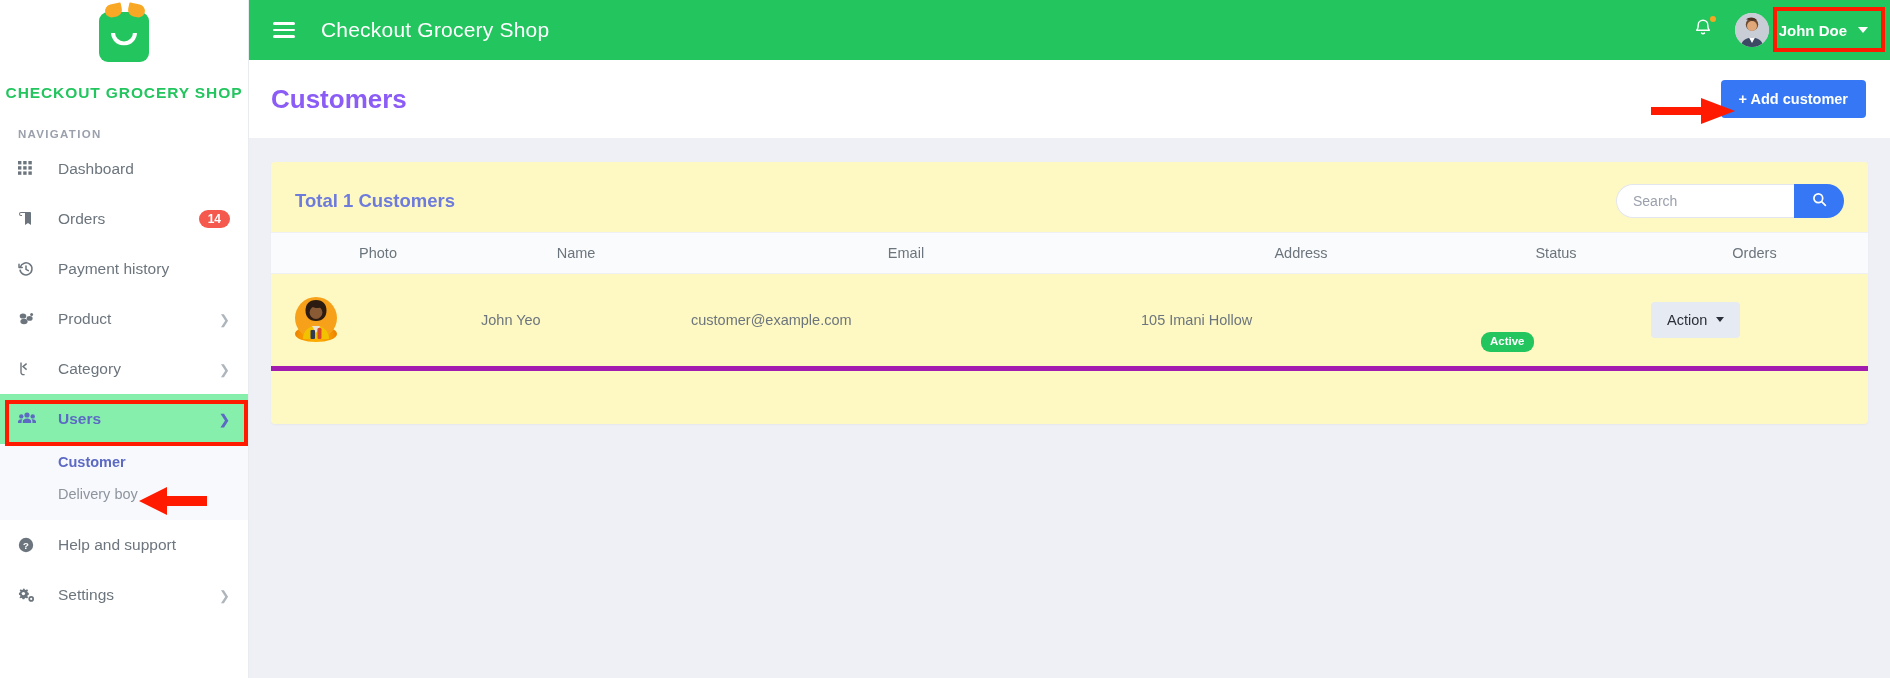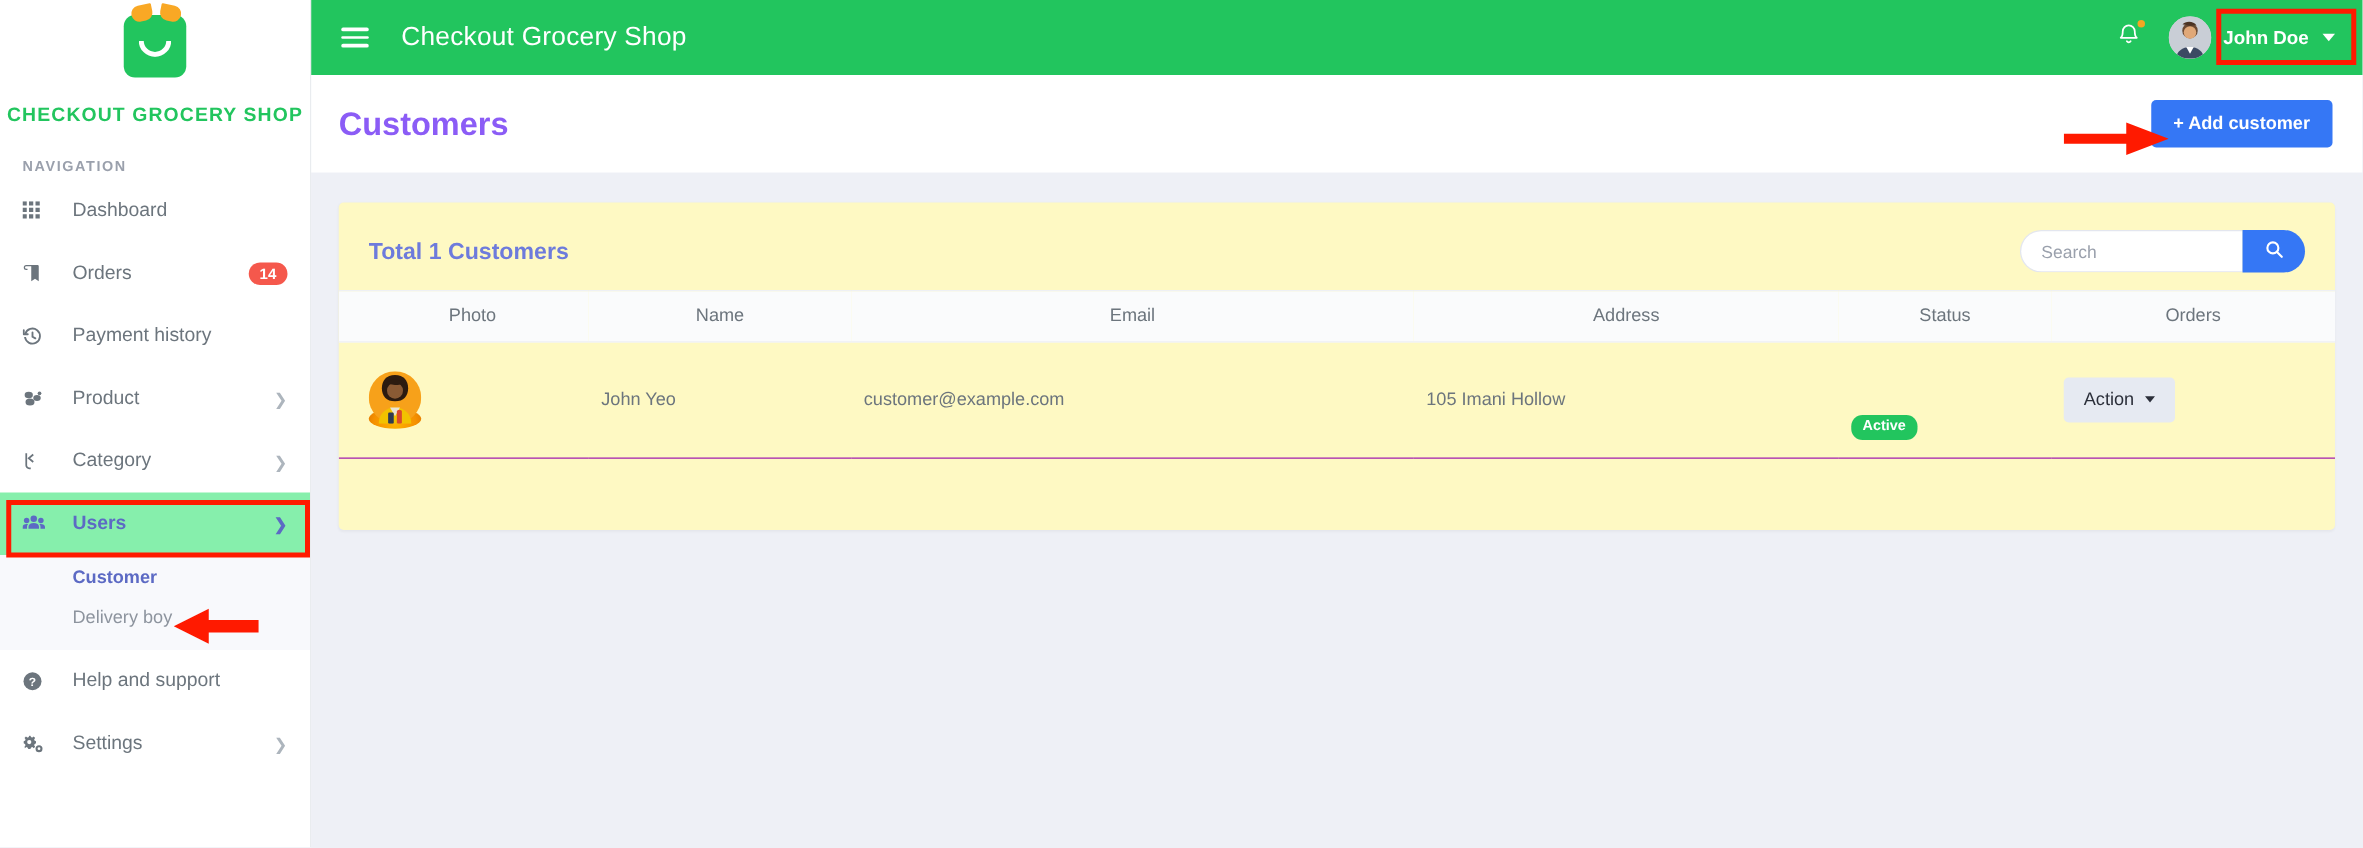--- a/index.html
+++ b/index.html
@@ -127,21 +127,21 @@
 
   table { width: 100%; border-collapse: collapse; }
   thead th {
     text-align: center; font-size: 14.5px; color: #6c757d; font-weight: normal;
     padding: 12px 10px; background: #fafbfc;
     border-top: 1px solid #eef0f4; border-bottom: 1px solid #eef0f4;
   }
   thead th:first-child { padding-left: 24px; }
   tbody td {
     font-size: 14.5px; color: #6c757d; padding: 14px 10px;
-    border-bottom: 1px solid #a21caf; vertical-align: middle;
+    border-bottom: 5px solid #a21caf; vertical-align: middle;
   }
   tbody td:first-child { padding-left: 24px; }
   .avatar-row {
     width: 42px; height: 42px; border-radius: 50%; overflow: hidden; position: relative;
     background: radial-gradient(circle at 50% 75%, #ffb300 0%, #f59000 70%, #e07800 100%);
   }
   .badge-active {
     display: inline-block; background: #22c55e; color: #fff; font-size: 11.5px;
     font-weight: bold; border-radius: 9px; padding: 3px 9px; line-height: 1.2; margin-top: 44px;
   }

